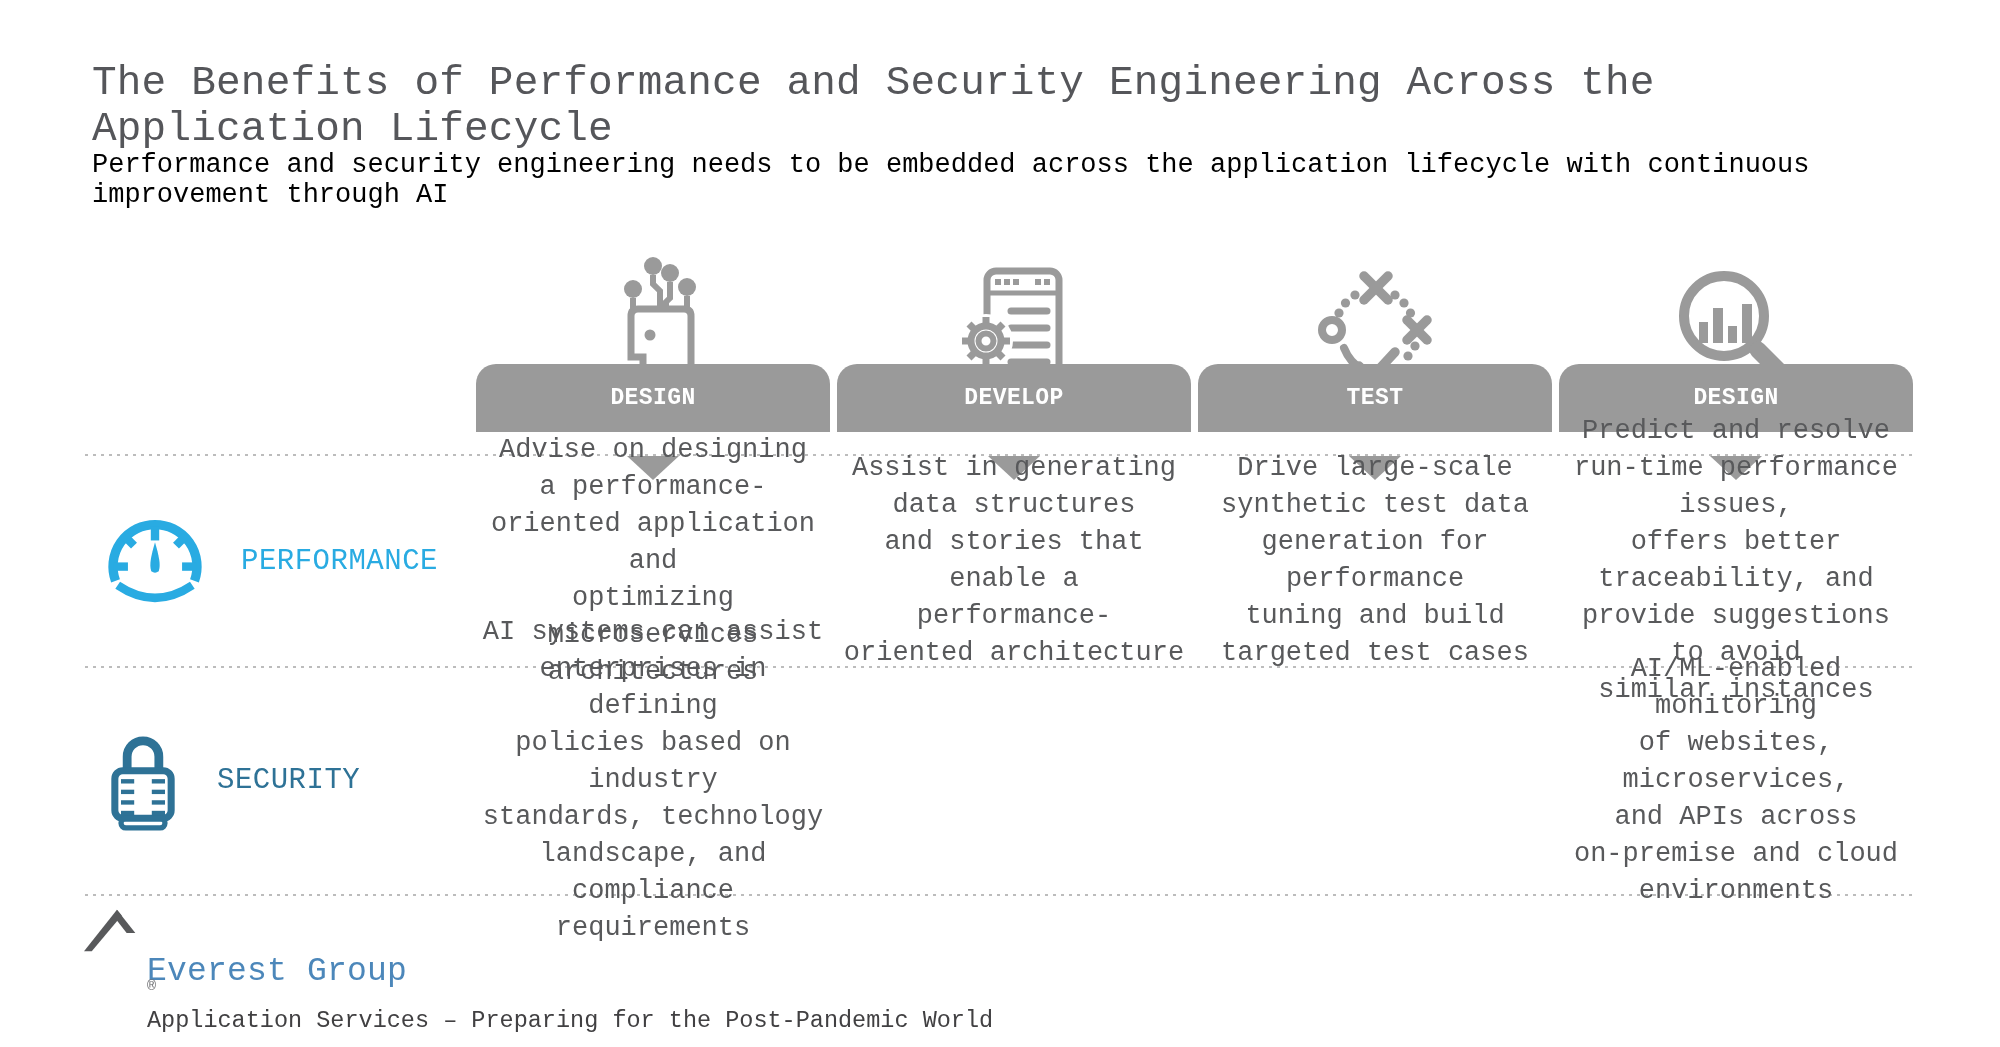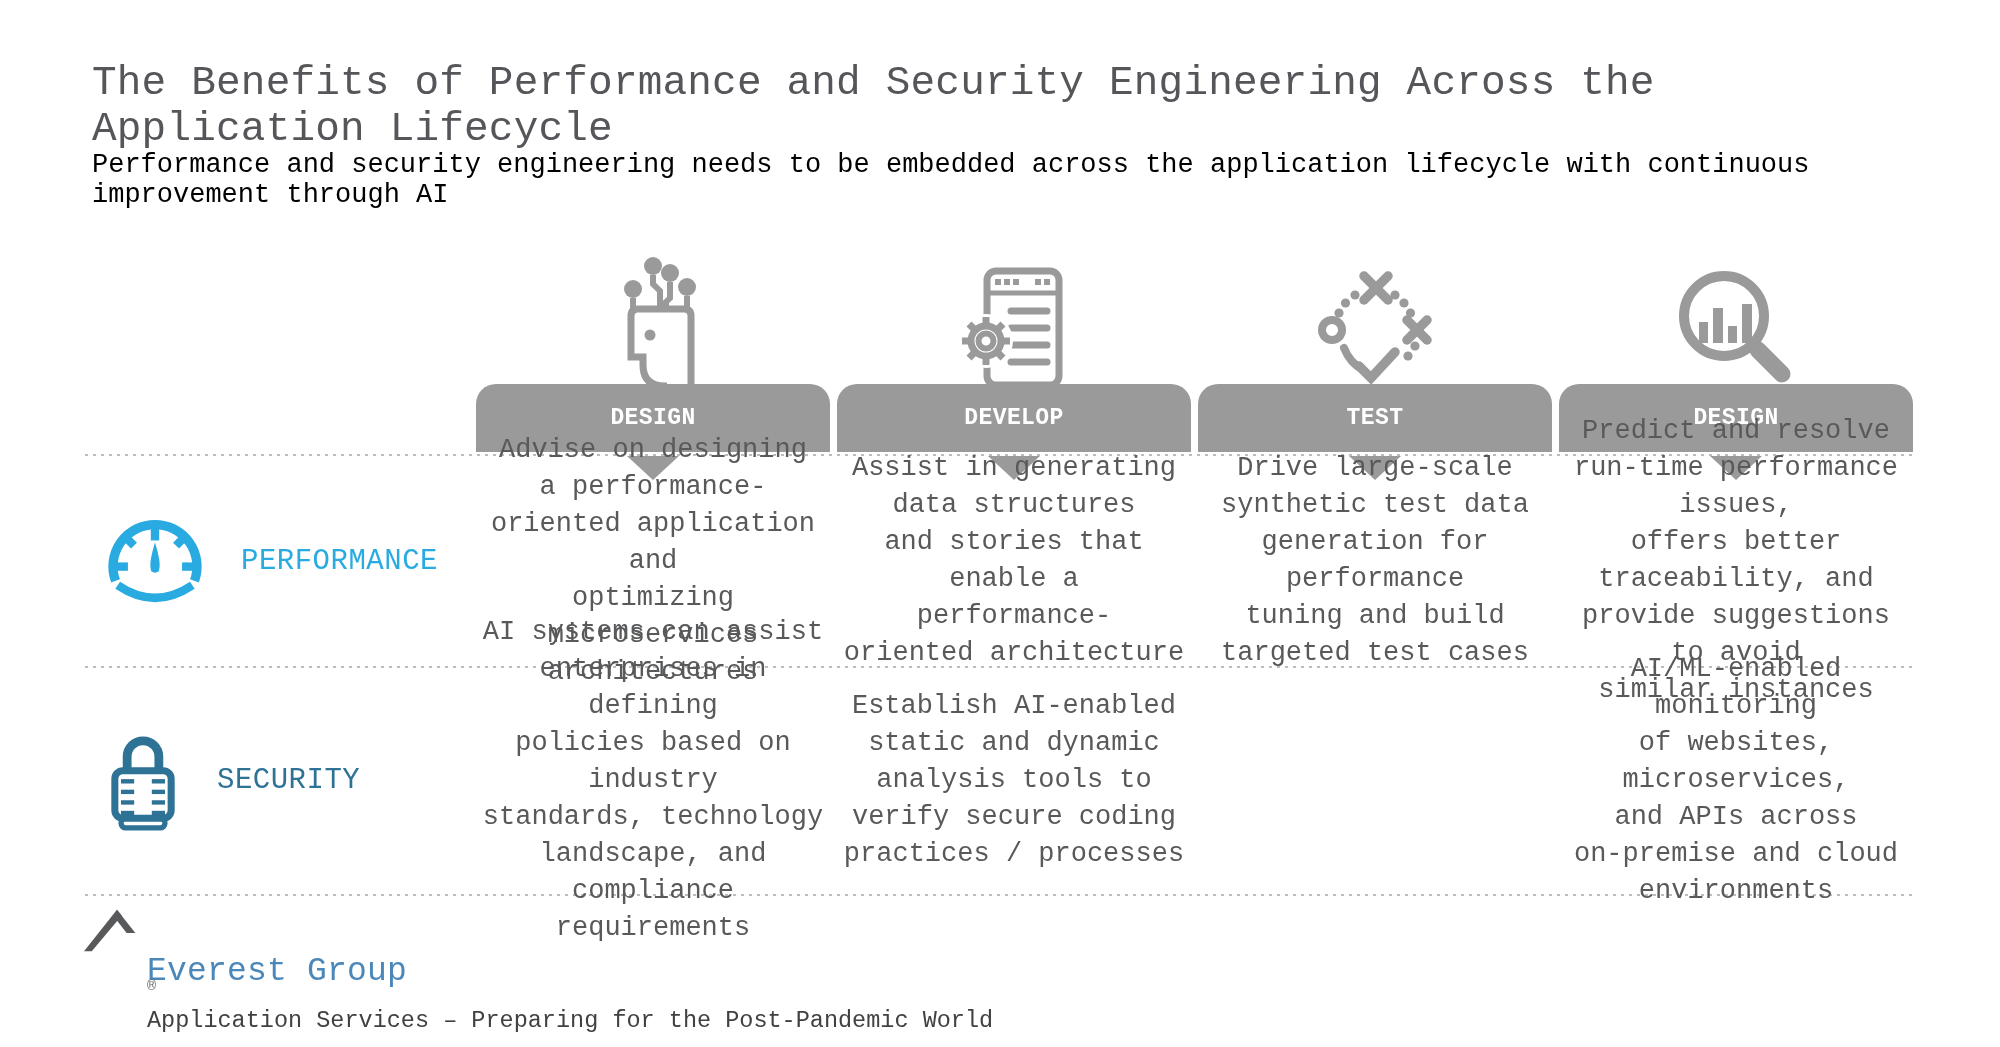--- a/index.html
+++ b/index.html
@@ -16,21 +16,21 @@
     font-size:27px;font-weight:400;color:#000000;
   }
   
   .col{position:absolute;width:354px;}
   .col.c0{left:476px}.col.c1{left:837px}.col.c2{left:1198px}.col.c3{left:1559px}
   .phase-icon{
     position:absolute;top:248px;height:140px;width:354px;
     display:flex;align-items:flex-end;justify-content:center;
   }
   .phase-band{
-    position:absolute;top:384px;height:68px;width:354px;
+    position:absolute;top:364px;height:68px;width:354px;
     background:#9A9A9A;border-radius:20px 20px 0 0;
     display:flex;align-items:center;justify-content:center;
   }
   .phase-band span{
     color:#ffffff;font-size:23px;font-weight:bold;letter-spacing:.4px;
   }
   .band-arrow{
     position:absolute;top:456px;left:151px;width:0;height:0;
     border-left:26px solid transparent;border-right:26px solid transparent;
     border-top:24px solid #9A9A9A;
@@ -244,25 +244,20 @@
 run-time performance issues,
 offers better traceability, and
 provide suggestions to avoid
 similar instances</div>
   <div class="cell r1 c0 col">AI systems can assist
 enterprises in defining
 policies based on industry
 standards, technology
 landscape, and compliance
 requirements</div>
-  <div class="cell r1 c1 col">Establish AI-enabled
-static and dynamic
-analysis tools to
-verify secure coding
-practices / processes</div>
   <div class="cell r1 c3 col">AI/ML-enabled monitoring
 of websites, microservices,
 and APIs across
 on-premise and cloud
 environments</div>
 
   <div class="footer-logo">
     <svg width="62" height="46" viewBox="0 0 64 46">
       <polygon points="0,46 34,3 39,9 8,46" fill="#58595B"></polygon>
       <polygon points="34,3 53,27 44,27 33,13" fill="#58595B"></polygon>

